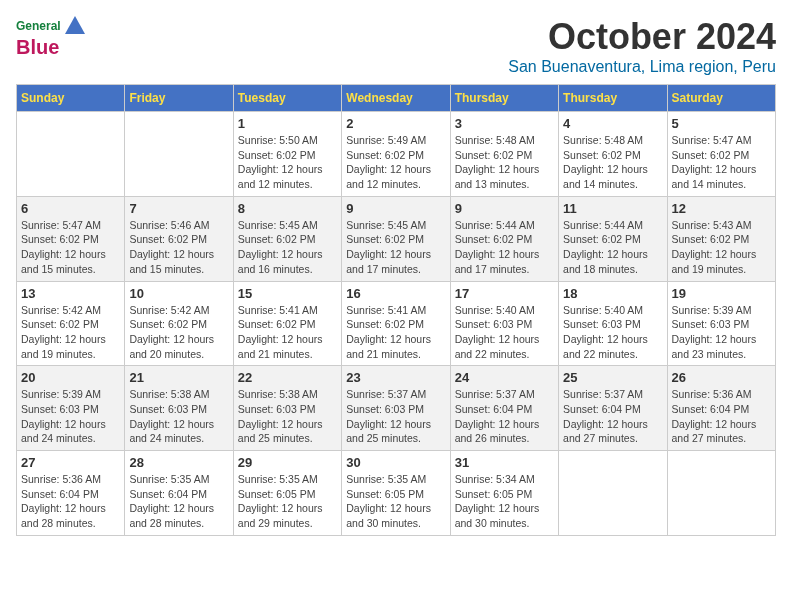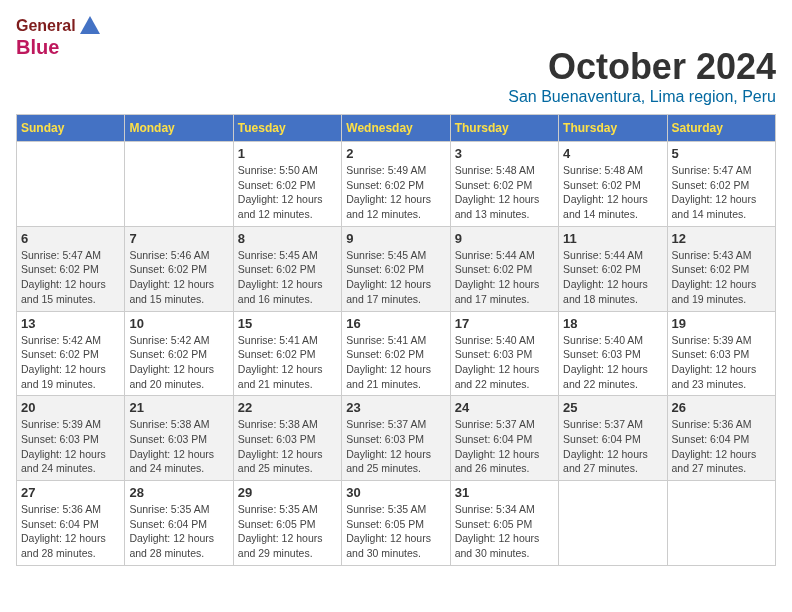--- a/index.html
+++ b/index.html
@@ -15,23 +15,23 @@
       justify-content: space-between;
       align-items: flex-start;
       margin-bottom: 8px;
     }
     .logo {
       display: flex;
       flex-direction: column;
       align-items: flex-start;
     }
     .logo-general {
-      font-size: 16px;
-      font-weight: bold;
-      color: #7f1d1d;
+      font-size: 12px;
+      font-weight: bold;
+      color: #15803d;
     }
     .logo-blue {
       font-size: 20px;
       font-weight: bold;
       color: #be185d;
     }
     .logo-row {
       display: flex;
       align-items: center;
     }
@@ -39,21 +39,20 @@
       width: 0;
       height: 0;
       border-left: 10px solid transparent;
       border-right: 10px solid transparent;
       border-bottom: 18px solid #4472c4;
       margin-left: 4px;
       margin-bottom: 2px;
     }
     .title-block {
       text-align: right;
-      margin-top: 30px;
     }
     .month-title {
       font-size: 36px;
       font-weight: bold;
       color: #333;
     }
     .subtitle {
       font-size: 16px;
       color: #0369a1;
     }
@@ -112,21 +111,21 @@
   <div class="title-block">
     <div class="month-title">October 2024</div>
     <div class="subtitle">San Buenaventura, Lima region, Peru</div>
   </div>
 </div>
 
 <table class="calendar">
   <thead>
     <tr id="header-row">
         <th>Sunday</th>
-        <th>Monday</th>
+        <th>Friday</th>
         <th>Tuesday</th>
         <th>Wednesday</th>
         <th>Thursday</th>
         <th>Thursday</th>
         <th>Saturday</th>
       </tr>
   </thead>
   <tbody id="calendar-body">
       <tr>
         <td class="empty-cell"></td>

